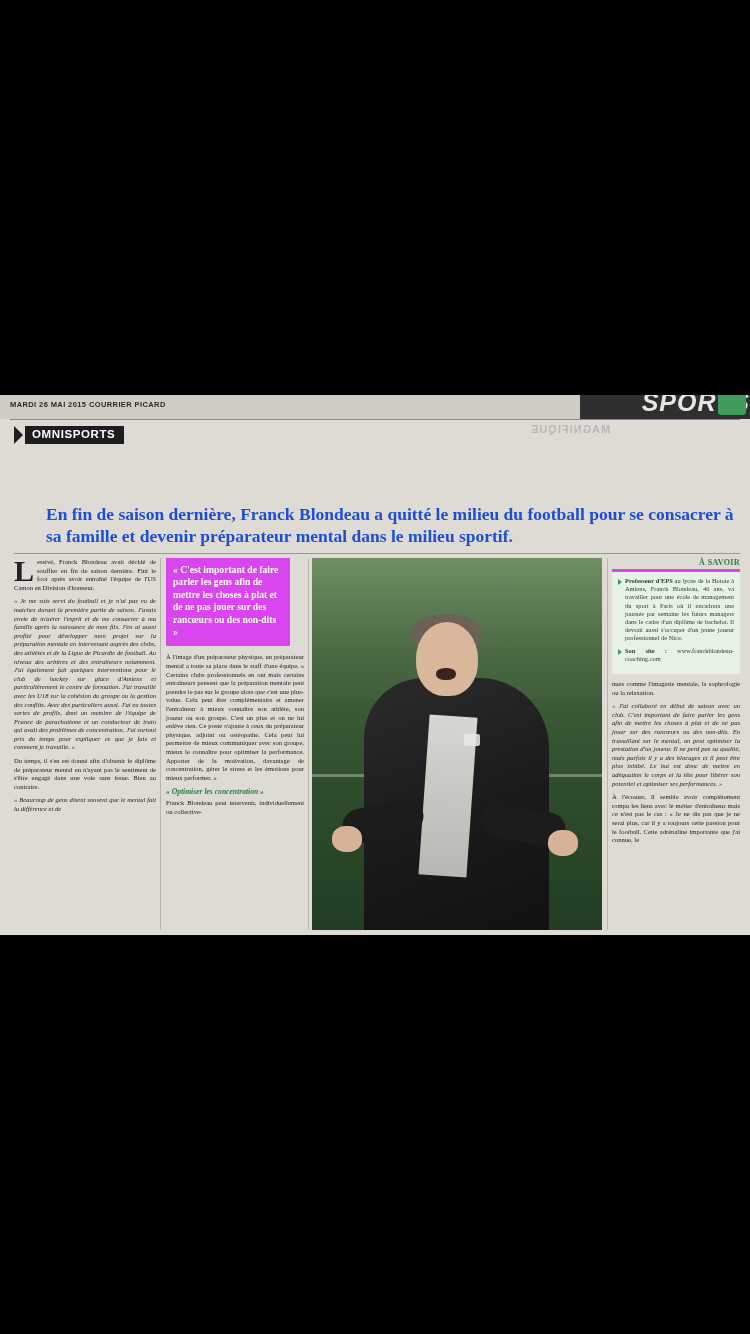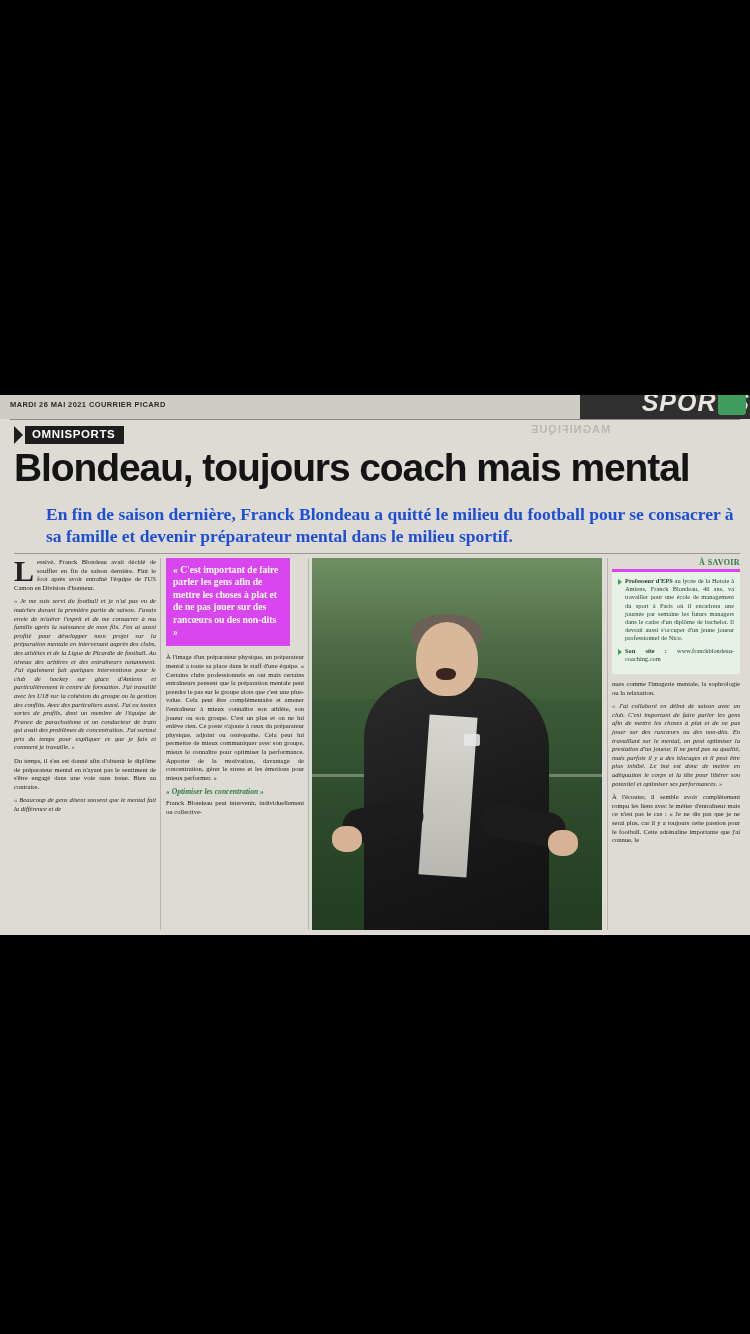--- a/index.html
+++ b/index.html
@@ -361,30 +361,29 @@
 </head>
 <body>
 
 <div id="viewer">
 
   <div id="clipping">
 
     <div class="top-strip"></div>
     <div class="sports-tag">SPORTS</div>
     <div class="sports-badge"></div>
-    <div class="dateline">MARDI 26 MAI 2021  COURRIER PICARD</div>
+    <div class="dateline">MARDI 26 MAI 2015  COURRIER PICARD</div>
     <div class="ghost">MAGNIFIQUE</div>
     <div class="rule-top"></div>
 
     <div class="kicker">
       <div class="kicker-arrow"></div>
       <div class="kicker-box">OMNISPORTS</div>
     </div>
 
-    <div class="headline">Blondeau, toujours coach mais mental</div>
     <div class="subhead">En fin de saison dernière, Franck Blondeau a quitté le milieu du football pour se consacrer à sa famille et devenir préparateur mental dans le milieu sportif.</div>
     <div class="rule-under-sub"></div>
 
     <div class="col-sep" style="left:160px;"></div>
     <div class="col-sep" style="left:308px;"></div>
     <div class="col-sep" style="left:607px;"></div>
 
     <div class="col1">
       <p>
         <span class="dropcap">L</span><span>essivé, Franck Blondeau avait décidé de souffler en fin de saison dernière. Fini le foot après avoir entraîné l'équipe de l'US Camon en Division d'honneur.</span>

